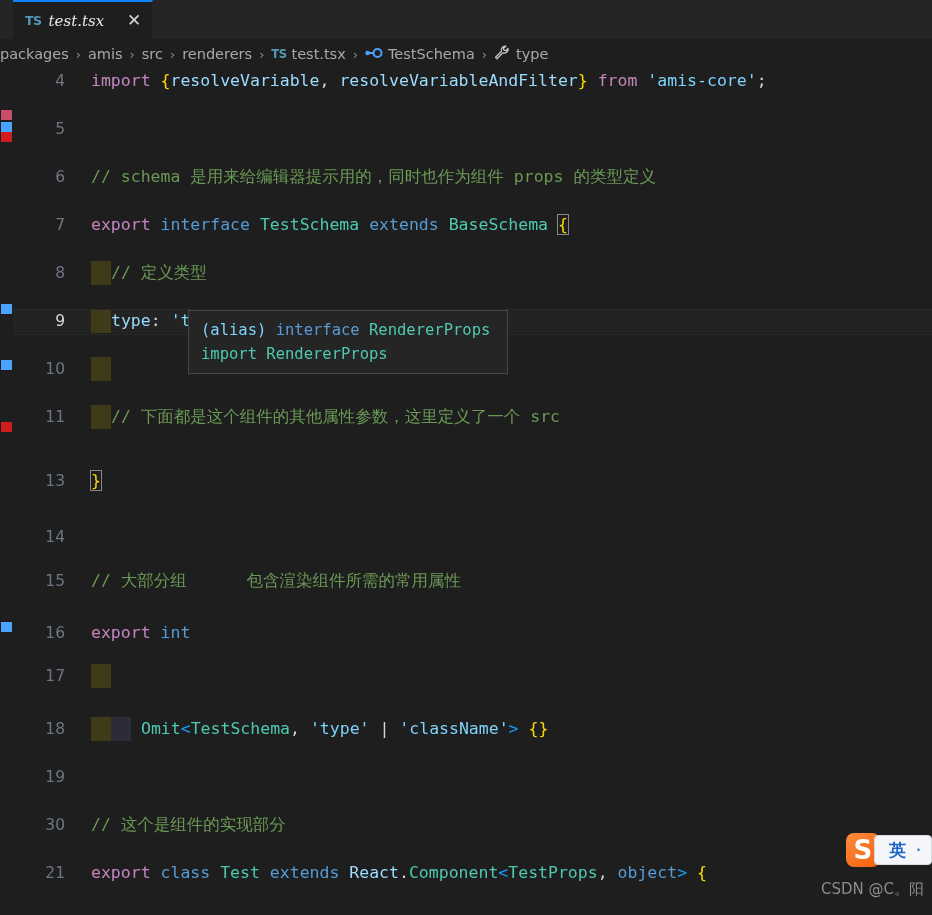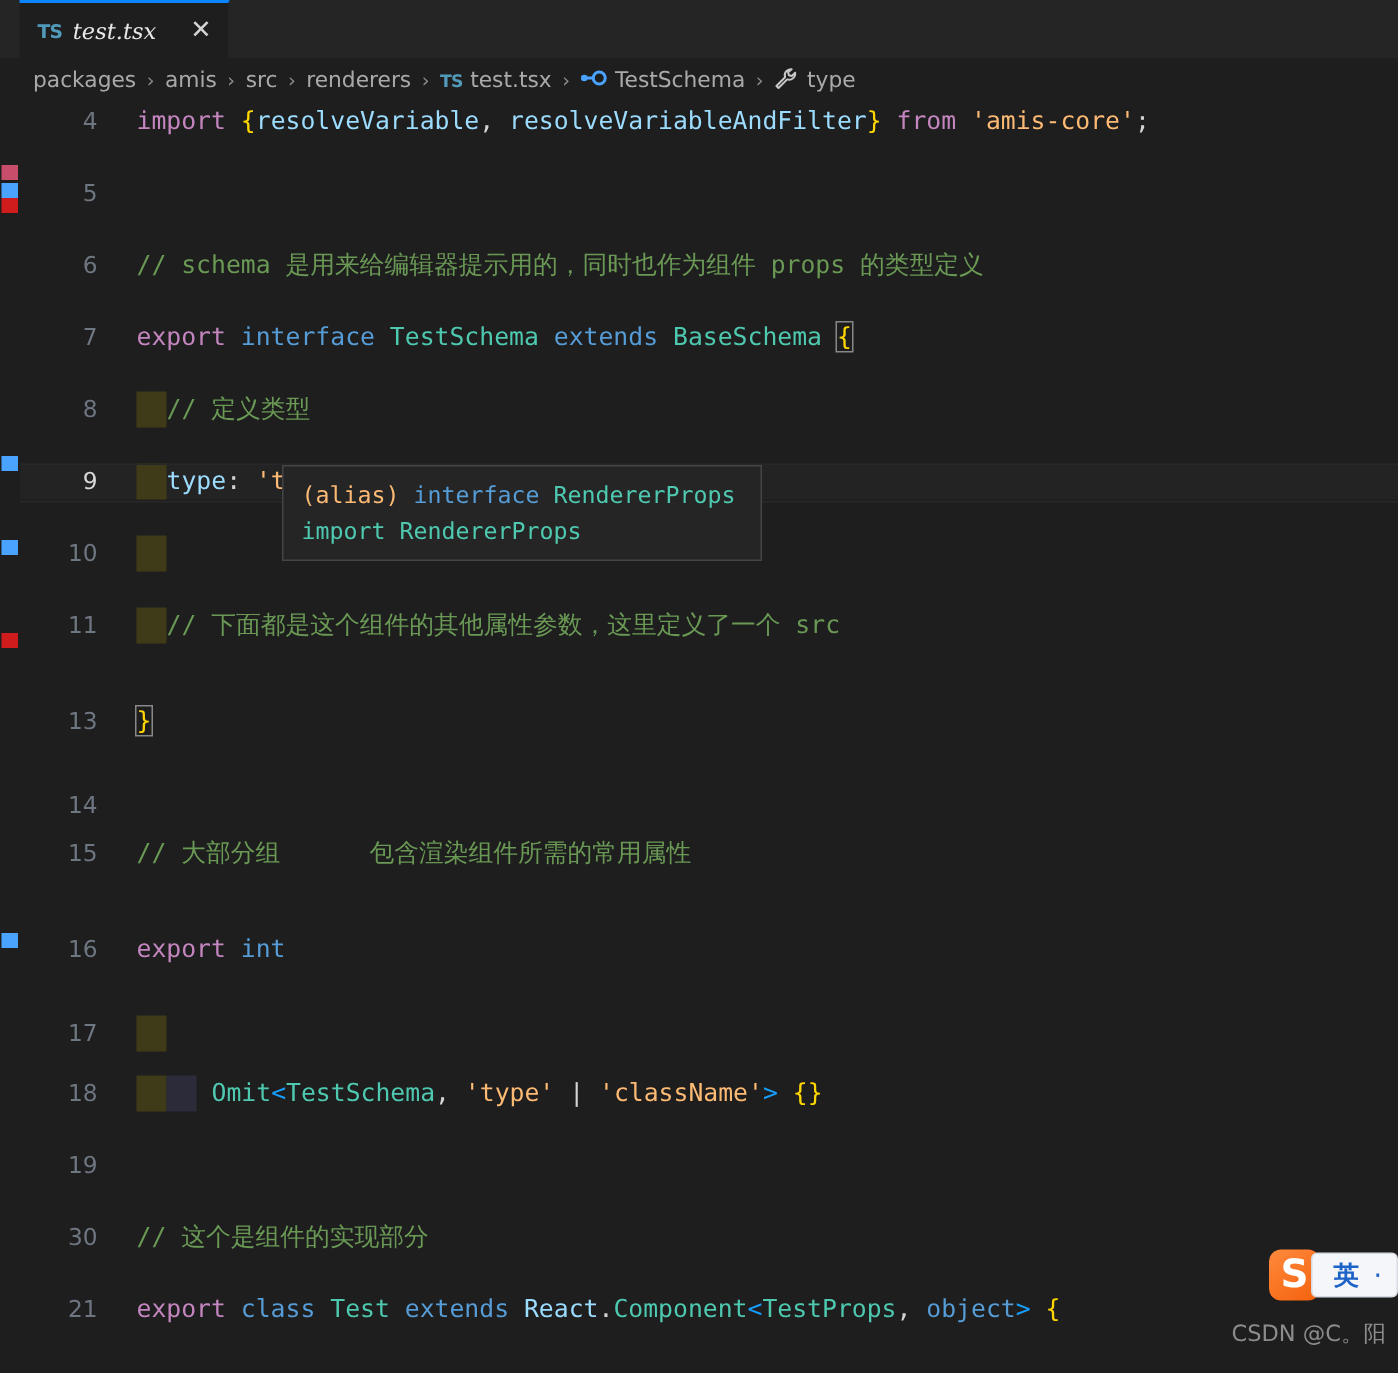--- a/index.html
+++ b/index.html
@@ -42,21 +42,21 @@
   #tab-close {
     color: #d4d4d4; font-size: 17px; line-height: 1;
     width: 20px; text-align: center; cursor: pointer;
     font-family: "DejaVu Sans", sans-serif;
   }
 
   
   #breadcrumb {
     position: absolute; left: 0; top: 39px; width: 932px; height: 30px;
     background: #1e1e1e;
-    display: flex; align-items: center; padding-left: 22px;
+    display: flex; align-items: center; 
     font-family: "DejaVu Sans", "Liberation Sans", sans-serif;
     font-size: 14.5px; color: #a9a9a9; white-space: nowrap;
   }
   .crumb { color: #a9a9a9; }
   .crumb-sep { color: #8d8d8d; margin: 0 7px; font-size: 13px; }
   .crumb-icon { margin-right: 5px; display: inline-block; vertical-align: middle; }
   .crumb-ts {
     color: #519aba; font-size: 11.5px; font-weight: bold; letter-spacing: -0.5px;
   }
 
@@ -84,21 +84,21 @@
   }
   .line.current .ln { color: #d8d8d8; }
   .code { position: absolute; left: 78px; top: 0; }
   
   .ihl { position: absolute; top: 0; height: 24px; }
 
   
   .t-kw      { color: #c586c0; }   
   .t-kw2     { color: #569cd6; }   
   .t-type    { color: #4ec9b0; }   
-  .t-str     { color: #fdba74; }   
+  .t-str     { color: #7dd3fc; }   
   .t-cmt     { color: #6a9955; }   
   .t-var     { color: #9cdcfe; }   
   .t-plain   { color: #d4d4d4; }
   .t-b1      { color: #ffd700; }   
   .t-b3      { color: #179fff; }
 
   .sel { background: #264f78; }
   .bracket-box { outline: 1px solid #888; }
   #caret {
     position: absolute; width: 2px; height: 20px; background: #d4d4d4; top: 2px;
@@ -246,31 +246,31 @@
 
   <div class="line" style="top:208px">
     <span class="ln">13</span>
     <span class="code"><span class="t-b1 bracket-box">}</span></span>
   </div>
 
   <div class="line" style="top:240px">
     <span class="ln">14</span>
   </div>
 
-  <div class="line" style="top:248px">
+  <div class="line" style="top:260px">
     <span class="ln">15</span>
     <span class="code t-cmt">// 大部分组      包含渲染组件所需的常用属性</span>
   </div>
 
   <div class="line" style="top:288px">
     <span class="ln">16</span>
     <span class="code"><span class="t-kw">export </span><span class="t-kw2">int</span></span>
   </div>
 
-  <div class="line" style="top:320px">
+  <div class="line" style="top:307px">
     <span class="ln">17</span>
     <span class="ihl" style="left:78px;width:20px;background:#3f3a17"></span>
   </div>
 
   <div class="line" style="top:336px">
     <span class="ln">18</span>
     <span class="ihl" style="left:78px;width:20px;background:#3f3a17"></span>
     <span class="ihl" style="left:98px;width:20px;background:#2b2b3a"></span>
     <span class="code" style="left:128px"><span class="t-type">Omit</span><span class="t-b3">&lt;</span><span class="t-type">TestSchema</span><span class="t-plain">, </span><span class="t-str">'type'</span><span class="t-plain"> | </span><span class="t-str">'className'</span><span class="t-b3">&gt;</span><span class="t-plain"> </span><span class="t-b1">{}</span></span>
   </div>

